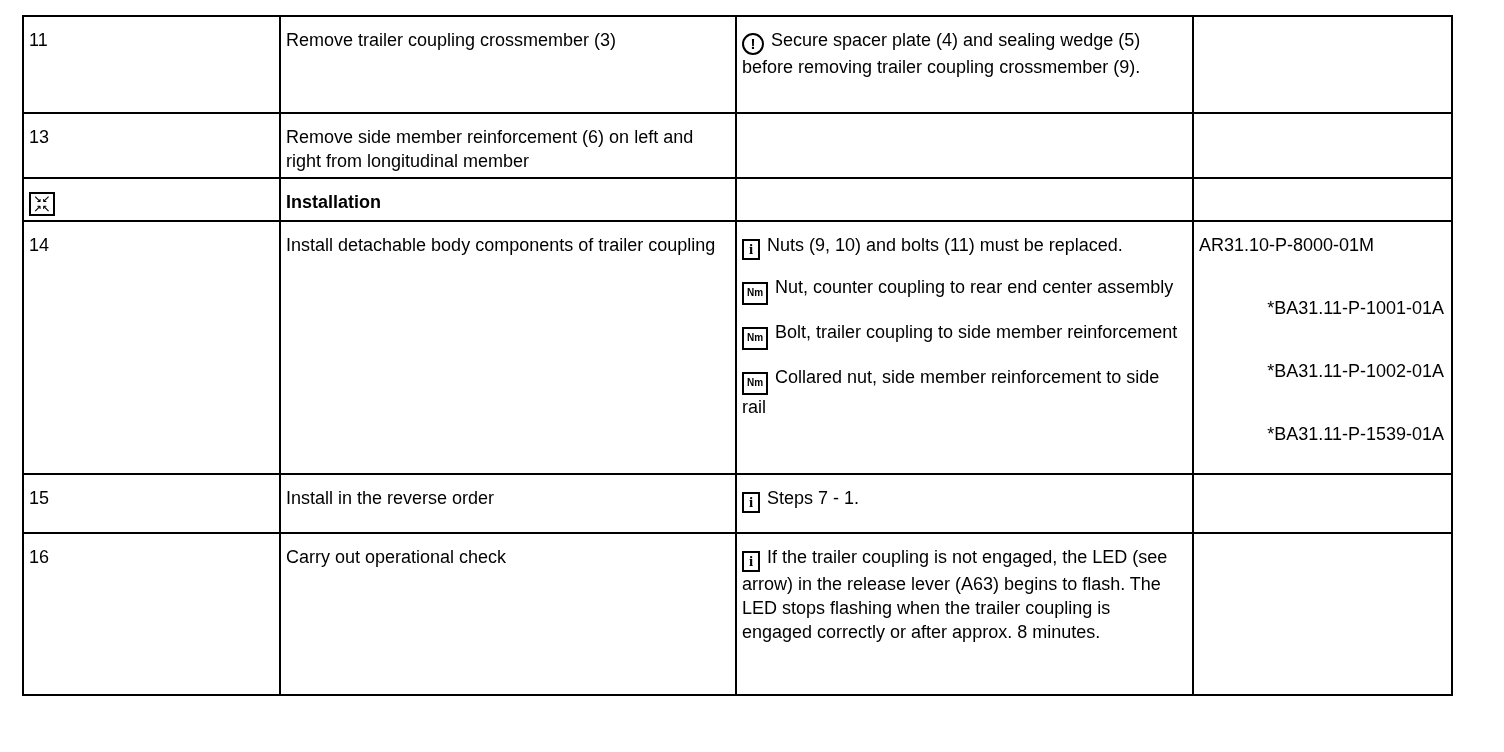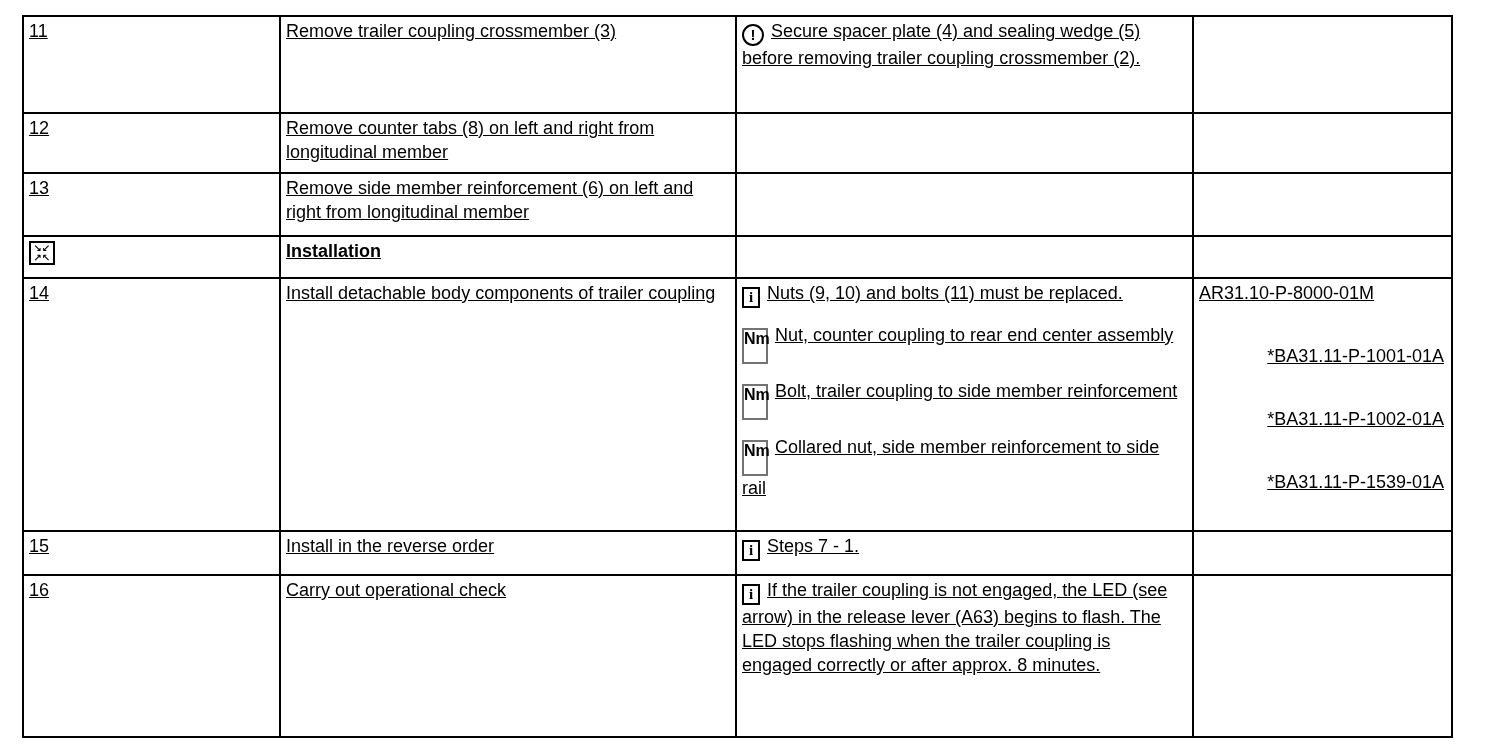--- a/index.html
+++ b/index.html
@@ -18,32 +18,31 @@
     width: 1429px;
   }
   col.c1 { width: 257px; }
   col.c2 { width: 456px; }
   col.c3 { width: 457px; }
   col.c4 { width: 259px; }
 
   td {
     border: 2px solid #000000;
     vertical-align: top;
-    padding: 2px 7px 4px 5px;
+    padding: 11px 7px 4px 5px;
     line-height: 24px;
     overflow: hidden;
-    text-decoration: underline;
   }
 
   tr.h97  { height: 97px; }
   tr.h60  { height: 60px; }
   tr.h63  { height: 63px; }
   tr.h42  { height: 42px; }
   tr.h253 { height: 253px; }
-  tr.h43  { height: 44px; border-radius: 18px; }
+  tr.h43  { height: 59px; border-radius: 18px; }
   tr.h162 { height: 162px; margin-top: 9px; }
 
   .section-title { font-weight: bold; }
 
   .note + .note { margin-top: 15px; }
   .ref { line-height: 24px; white-space: nowrap; }
   .ref + .ref { margin-top: 39px; text-align: right; }
 
   
   .icon {
@@ -54,23 +53,23 @@
     vertical-align: -3px;
     background: #ffffff;
   }
   .icon-info {
     width: 18px; height: 21px;
     border: 2px solid #000000;
     font-family: "Liberation Serif", serif;
     font-size: 15px; line-height: 17px;
   }
   .icon-torque {
-    width: 26px; height: 36px;
-    border: 2px solid #737373;
-    font-size: 16px; line-height: 17px;
+    width: 26px; height: 23px;
+    border: 2px solid #000000;
+    font-size: 10px; line-height: 17px;
   }
   .icon-attention {
     width: 22px; height: 22px;
     border: 2px solid #000000;
     border-radius: 50%;
     font-size: 15px; line-height: 18px;
   }
   .icon-install {
     display: inline-block;
     border: 2px solid #000000;
@@ -102,35 +101,25 @@
     <tbody>
 
       <tr class="h97">
         <td>
           <span>11</span>
         </td>
         <td>
           <span>Remove trailer coupling crossmember (3)</span>
         </td>
         <td>
-          <p class="note"><span class="icon icon-attention"><span>!</span></span><span>Secure spacer plate (4) and sealing wedge (5) before removing trailer coupling crossmember (2).</span></p>
+          <p class="note"><span class="icon icon-attention"><span>!</span></span><span>Secure spacer plate (4) and sealing wedge (5) before removing trailer coupling crossmember (9).</span></p>
         </td>
         <td></td>
       </tr>
 
-      <tr class="h60">
-        <td>
-          <span>12</span>
-        </td>
-        <td>
-          <span>Remove counter tabs (8) on left and right from longitudinal member</span>
-        </td>
-        <td></td>
-        <td></td>
-      </tr>
 
       <tr class="h63">
         <td>
           <span>13</span>
         </td>
         <td>
           <span>Remove side member reinforcement (6) on left and right from longitudinal member</span>
         </td>
         <td></td>
         <td></td>

